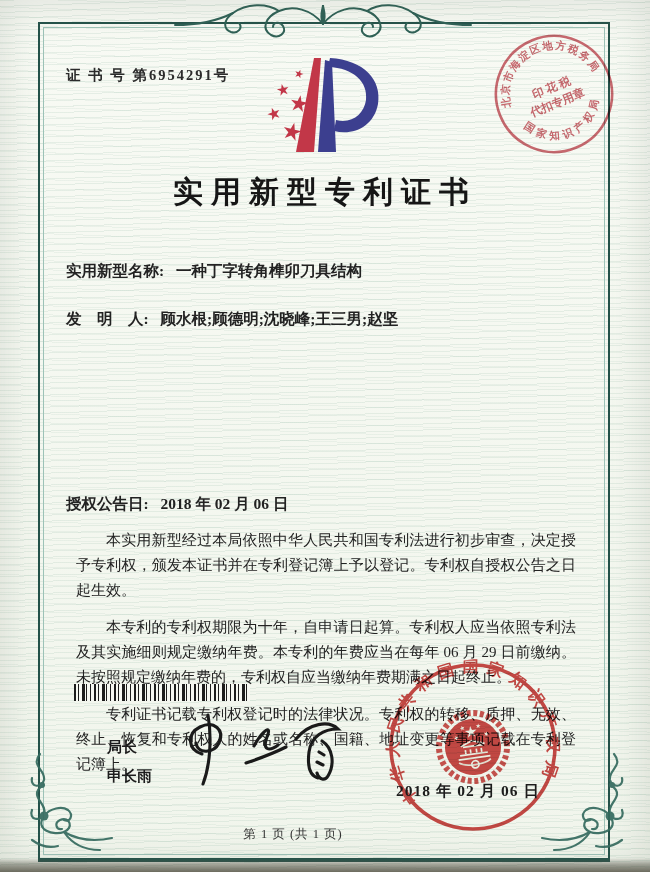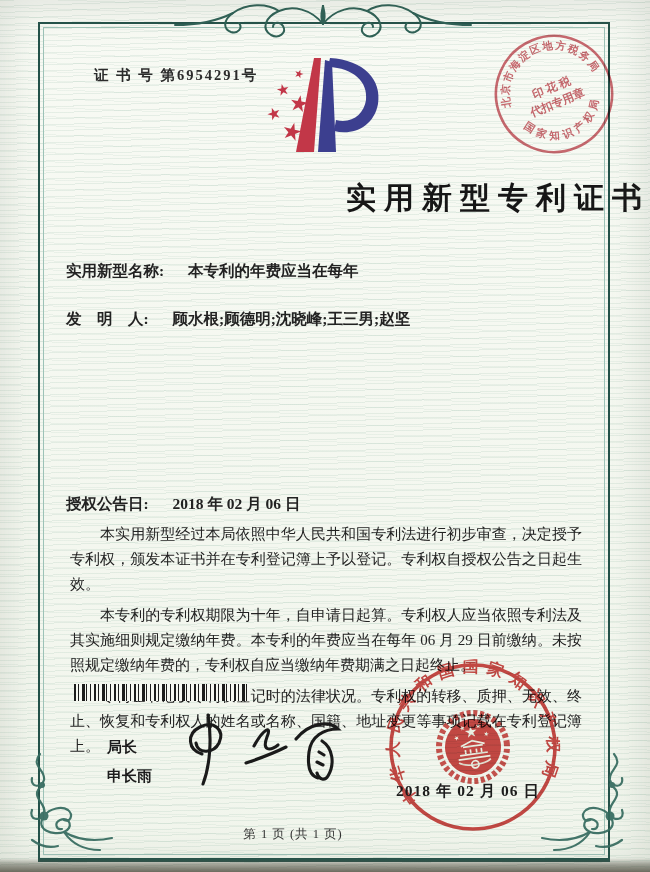--- a/index.html
+++ b/index.html
@@ -30,40 +30,40 @@
   .frame-in{
     position:absolute;left:3px;top:3px;right:3px;bottom:3px;
     border:1px solid #9dc3b8;
   }
   .ornament-top{position:absolute;left:173px;top:1px;}
   .flourish{position:absolute;opacity:.92;}
   .fl-bl{left:20px;top:752px;}
   .fl-br{left:538px;top:752px;transform:scaleX(-1);}
   .cert-number{
     position:absolute;left:66px;top:66px;
-    font-size:14.5px;font-weight:600;letter-spacing:2px;color:#2b2b2b;margin-left:28px;
+    font-size:14.5px;font-weight:600;letter-spacing:2px;color:#2b2b2b;
   }
   .logo{position:absolute;left:252px;top:48px;}
   .tax-stamp{position:absolute;left:490px;top:30px;transform:rotate(-22deg);opacity:.85;mix-blend-mode:multiply;}
   .title{
-    position:absolute;left:0;top:178px;width:650px;text-align:right;
+    position:absolute;left:0;top:172px;width:650px;text-align:center;
     font-size:30px;font-weight:700;letter-spacing:8px;color:#161616;
   }
   .field{
     position:absolute;left:66px;width:500px;
     font-size:15.5px;font-weight:600;color:#222;white-space:nowrap;
   }
-  .field .lbl{margin-right:20px;}
+  .field .lbl{margin-right:8px;}
   .f0{top:261px}.f1{top:309px}.f2{top:355px}.f3{top:401px}.f4{top:448px}.f5{top:494px}
   .paragraphs{
     position:absolute;left:64px;top:516px;width:524px;
     font-size:15px;line-height:25px;color:#222;font-weight:500;
     text-align:justify;
   }
-  .paragraphs p{margin:6px;text-indent:2em;}
+  .paragraphs p{margin:12px;text-indent:2em;}
   .barcode{
     position:absolute;left:74px;top:684px;width:176px;height:17px;
     background:repeating-linear-gradient(90deg,
       #1c1c1c 0 2px, #f6f8f2 2px 4px,
       #1c1c1c 4px 5px, #f6f8f2 5px 8px,
       #1c1c1c 8px 11px,#f6f8f2 11px 12px,
       #1c1c1c 12px 13px,#f6f8f2 13px 16px,
       #1c1c1c 16px 17px,#f6f8f2 17px 20px);
   }
   .director{
@@ -169,21 +169,21 @@
       </text>
       <text x="0" y="-3" text-anchor="middle" font-size="11.5">印 花 税</text>
       <text x="0" y="13" text-anchor="middle" font-size="11.5">代扣专用章</text>
     </g>
   </svg>
 
   <div class="title">实用新型专利证书</div>
 
   <div class="field f0">
     <span class="lbl">实用新型名称:</span>
-    <span class="val">本专利的年费应当在每年</span>
+    <span class="val">一种丁字转角榫卯刀具结构</span>
   </div>
   <div class="field f1">
     <span class="lbl">发　明　人:</span>
     <span class="val">顾水根;顾德明;沈晓峰;王三男;赵坚</span>
   </div>
   <div class="field f5">
     <span class="lbl">授权公告日:</span>
     <span class="val">2018 年 02 月 06 日</span>
   </div>
 

